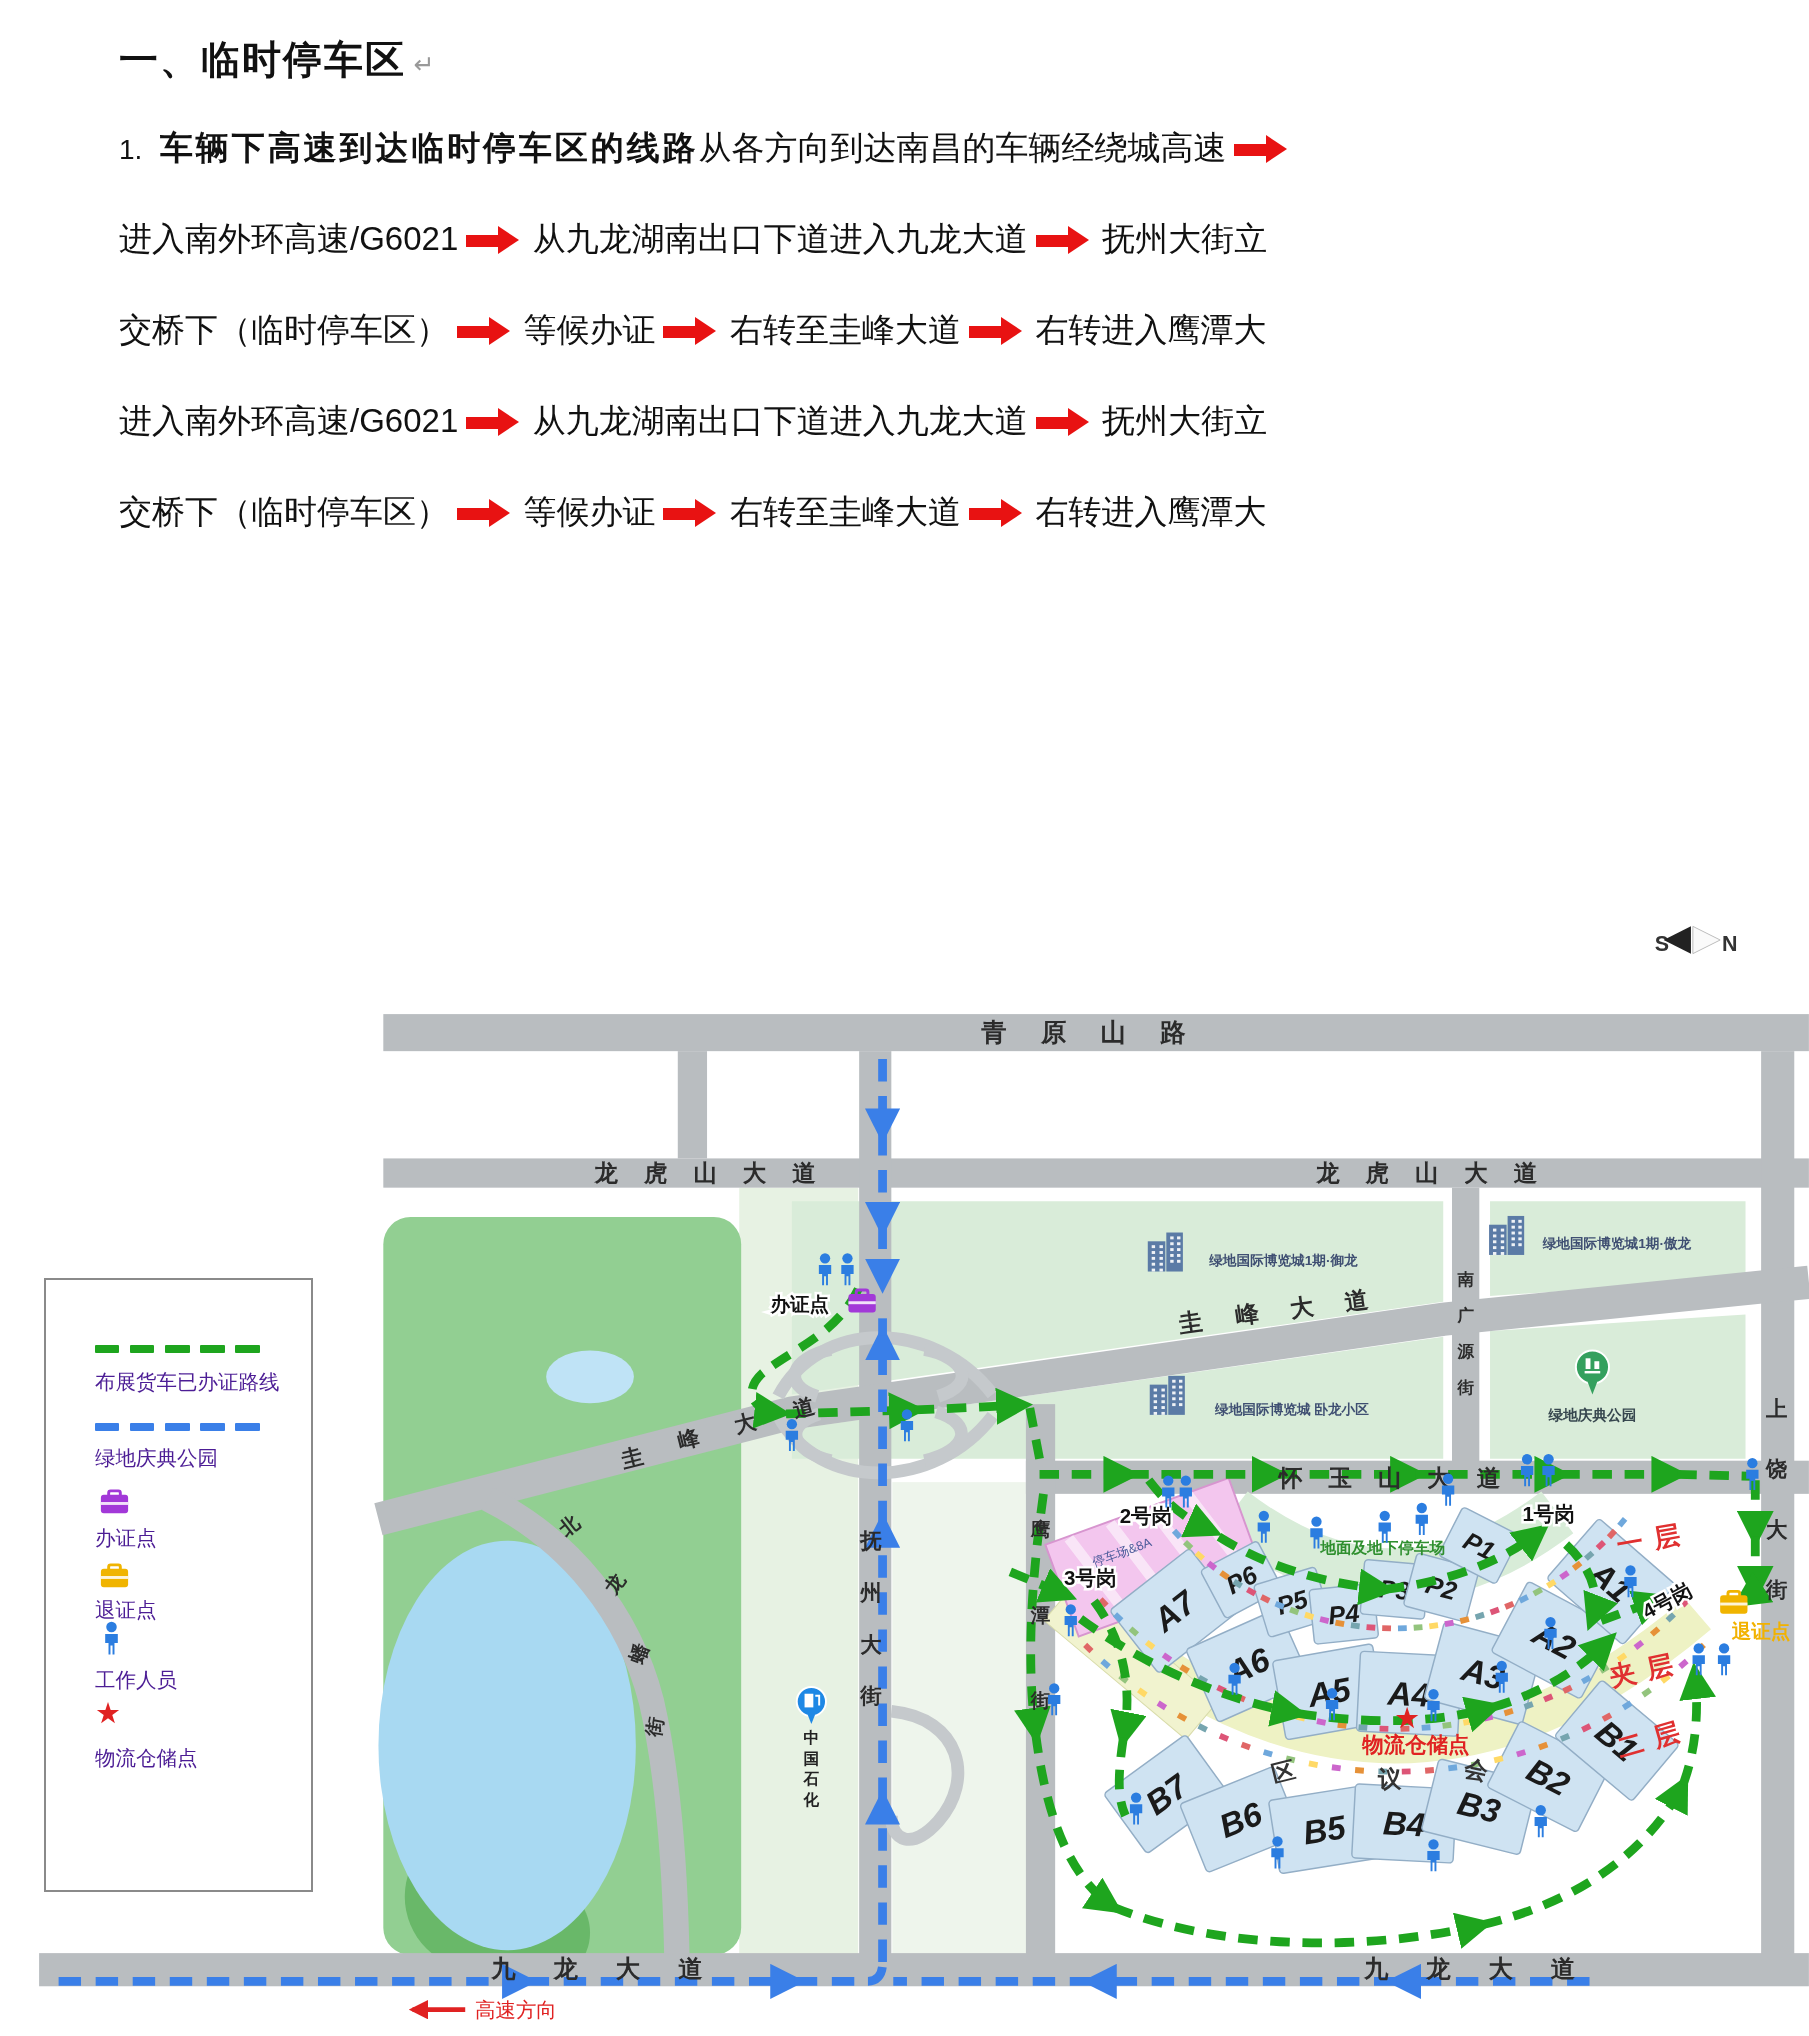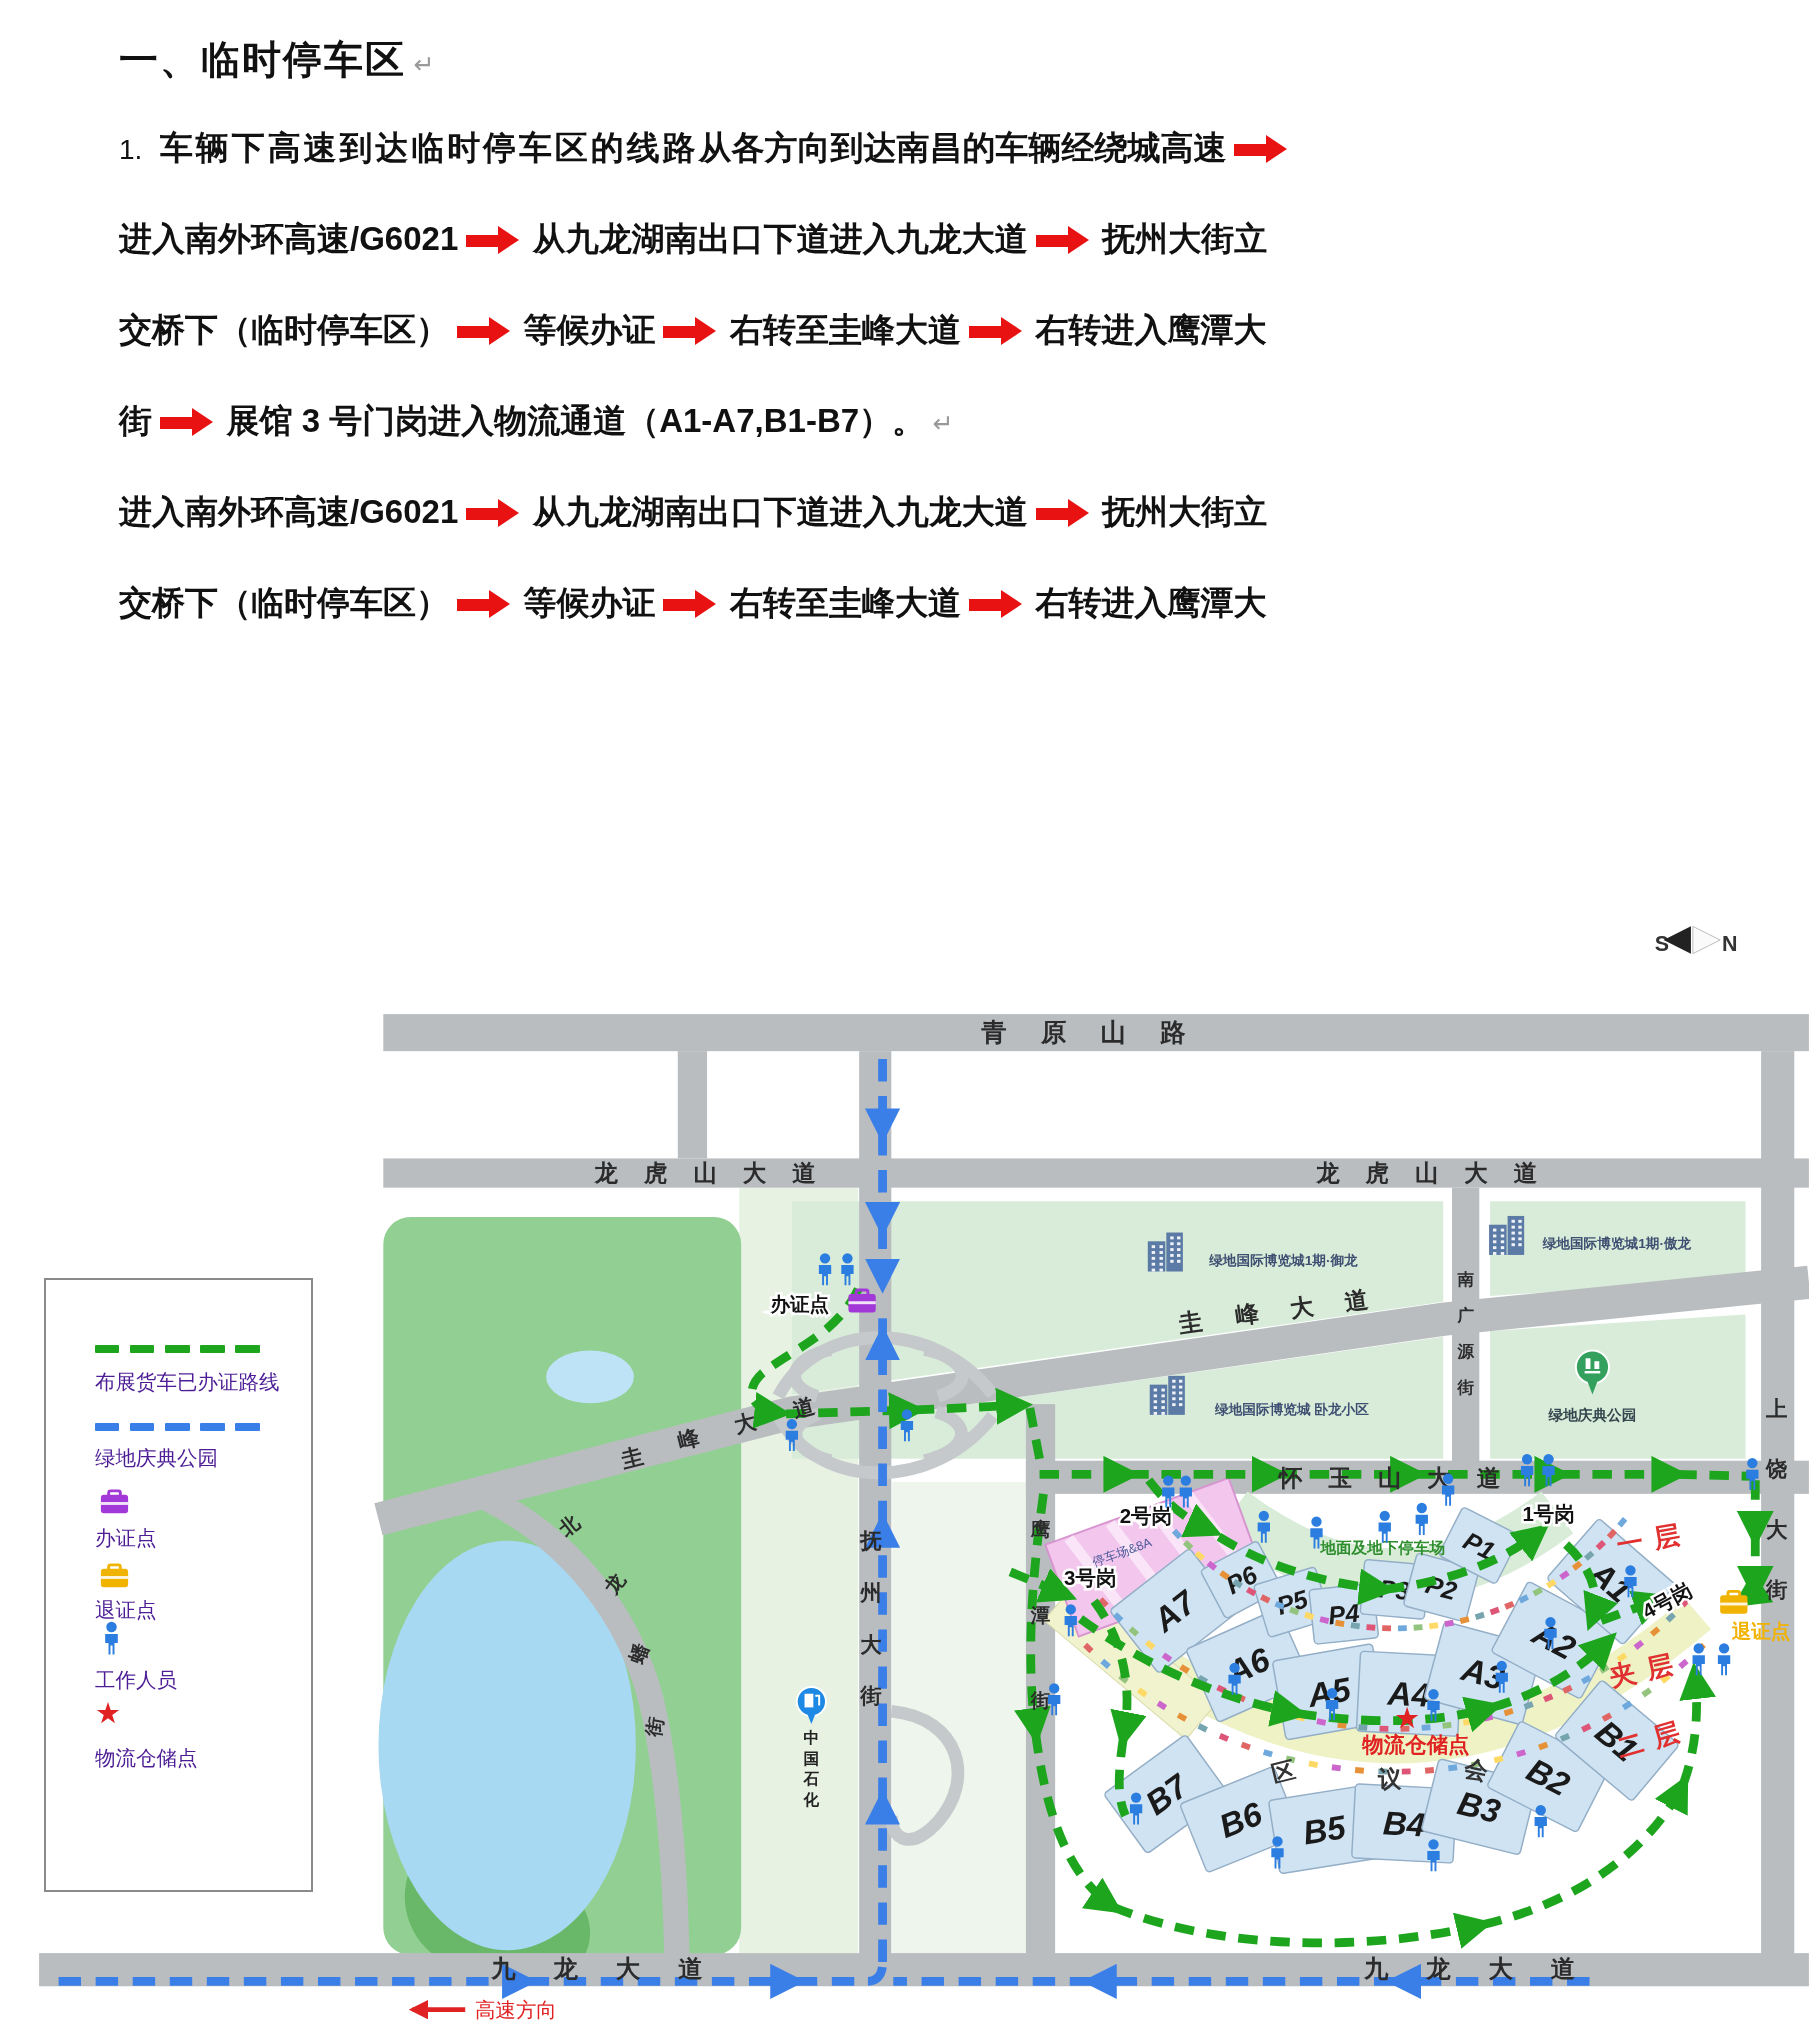--- a/index.html
+++ b/index.html
@@ -2,21 +2,21 @@
 <html><head>
 <meta charset="utf-8">
 <style>
   html,body{margin:0;padding:0;}
   body{width:1809px;height:2036px;position:relative;background:#ffffff;
        font-family:"Liberation Sans","DejaVu Sans",sans-serif;color:#111;overflow:hidden;}
   
   .doc{position:absolute;left:119px;top:17.6px;width:1677px;}
   .doc-title{font-size:39px;font-weight:700;letter-spacing:2px;height:84px;line-height:84px;white-space:nowrap;}
   .doc-line{font-size:33px;height:91px;line-height:91px;white-space:nowrap;}
-  .seg-n{font-weight:700;}
+  .seg-n{font-weight:400;}
   .seg-b{font-weight:700;letter-spacing:2.9px;}
   .seg-num{font-size:28px;margin-right:17.6px;}
   .seg-mark{color:#999;font-size:25px;margin-left:7.8px;font-weight:400;}
   .red-arrow{display:inline-block;width:55px;height:29px;position:relative;vertical-align:-5.9px;margin:0 11.7px 0 7.8px;}
   .red-arrow::before{content:"";position:absolute;left:0;top:8.8px;width:32px;height:11.7px;background:#e81212;}
   .red-arrow::after{content:"";position:absolute;left:32px;top:0;width:0;height:0;
     border-left:21.5px solid #e81212;border-top:14.6px solid transparent;border-bottom:14.6px solid transparent;}
   
   #map-svg{position:absolute;left:0;top:0;}
   
@@ -29,21 +29,20 @@
 </style>
 </head>
 <body>
 
 <div class="doc">
   <div class="doc-title"><span>一、临时停车区</span><span class="seg-mark">↵</span></div>
   <div id="doc-lines">
       <div class="doc-line"><span class="seg-num">1.</span><span class="seg-b">车辆下高速到达临时停车区的线路</span><span class="seg-n">从各方向到达南昌的车辆经绕城高速</span><span class="red-arrow"></span></div>
       <div class="doc-line"><span class="seg-n">进入南外环高速/G6021</span><span class="red-arrow"></span><span class="seg-n">从九龙湖南出口下道进入九龙大道</span><span class="red-arrow"></span><span class="seg-n">抚州大街立</span></div>
       <div class="doc-line"><span class="seg-n">交桥下（临时停车区）</span><span class="red-arrow"></span><span class="seg-n">等候办证</span><span class="red-arrow"></span><span class="seg-n">右转至圭峰大道</span><span class="red-arrow"></span><span class="seg-n">右转进入鹰潭大</span></div>
-      <div class="doc-line"><span class="seg-n">街</span><span class="red-arrow"></span><span class="seg-n">展馆 3 号门岗进入物流通道（A1-A7,B1-B7）。</span><span class="seg-mark">↵</span></div>
       <div class="doc-line"><span class="seg-n">进入南外环高速/G6021</span><span class="red-arrow"></span><span class="seg-n">从九龙湖南出口下道进入九龙大道</span><span class="red-arrow"></span><span class="seg-n">抚州大街立</span></div>
       <div class="doc-line"><span class="seg-n">交桥下（临时停车区）</span><span class="red-arrow"></span><span class="seg-n">等候办证</span><span class="red-arrow"></span><span class="seg-n">右转至圭峰大道</span><span class="red-arrow"></span><span class="seg-n">右转进入鹰潭大</span></div>
     </div>
 </div>
 
 <svg id="map-svg" width="1809" height="2036" viewBox="0 0 1855 2088">
   <defs>
     <g id="sym-person">
       <circle cx="0" cy="-10" r="4.6" fill="#2b7de0"></circle>
       <path d="M-5.5,-4 L5.5,-4 L5.5,4 L2.6,4 L2.6,14 L0.9,14 L0.9,6 L-0.9,6 L-0.9,14 L-2.6,14 L-2.6,4 L-5.5,4 Z" fill="#2b7de0"></path>

